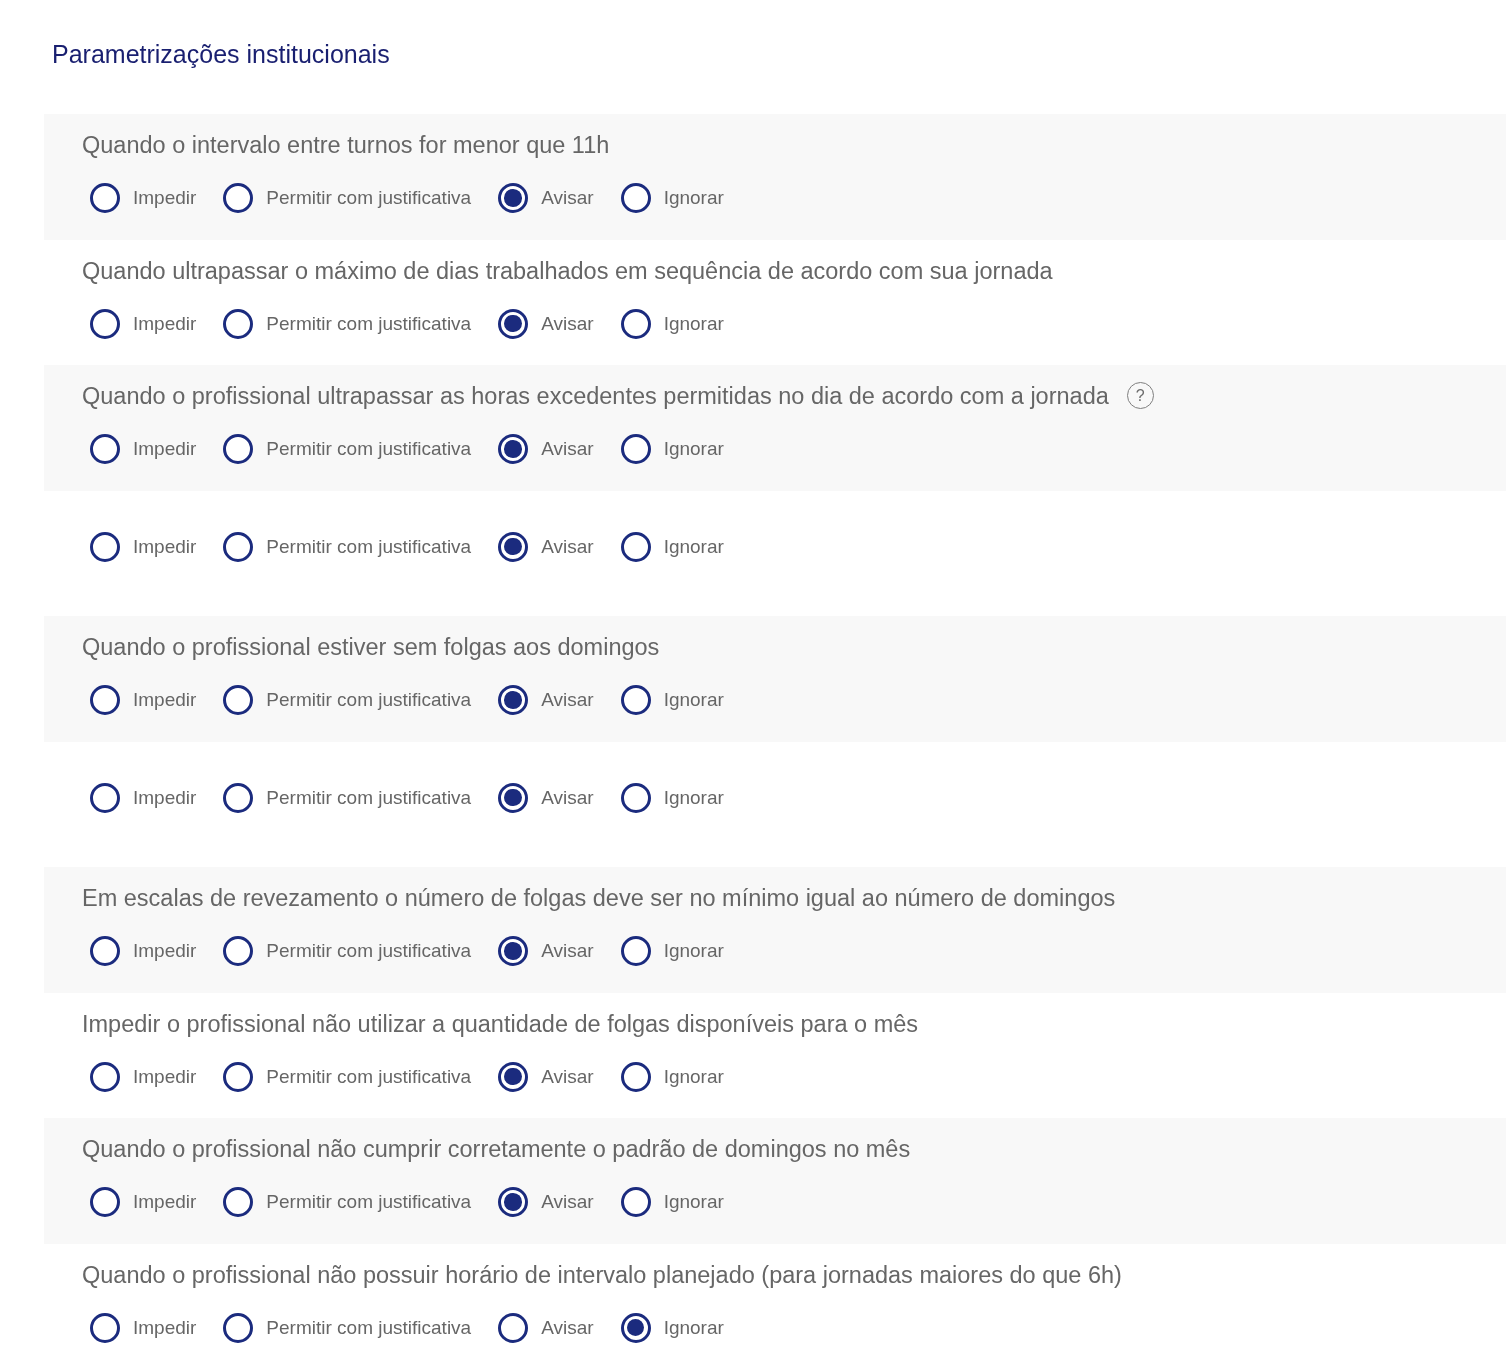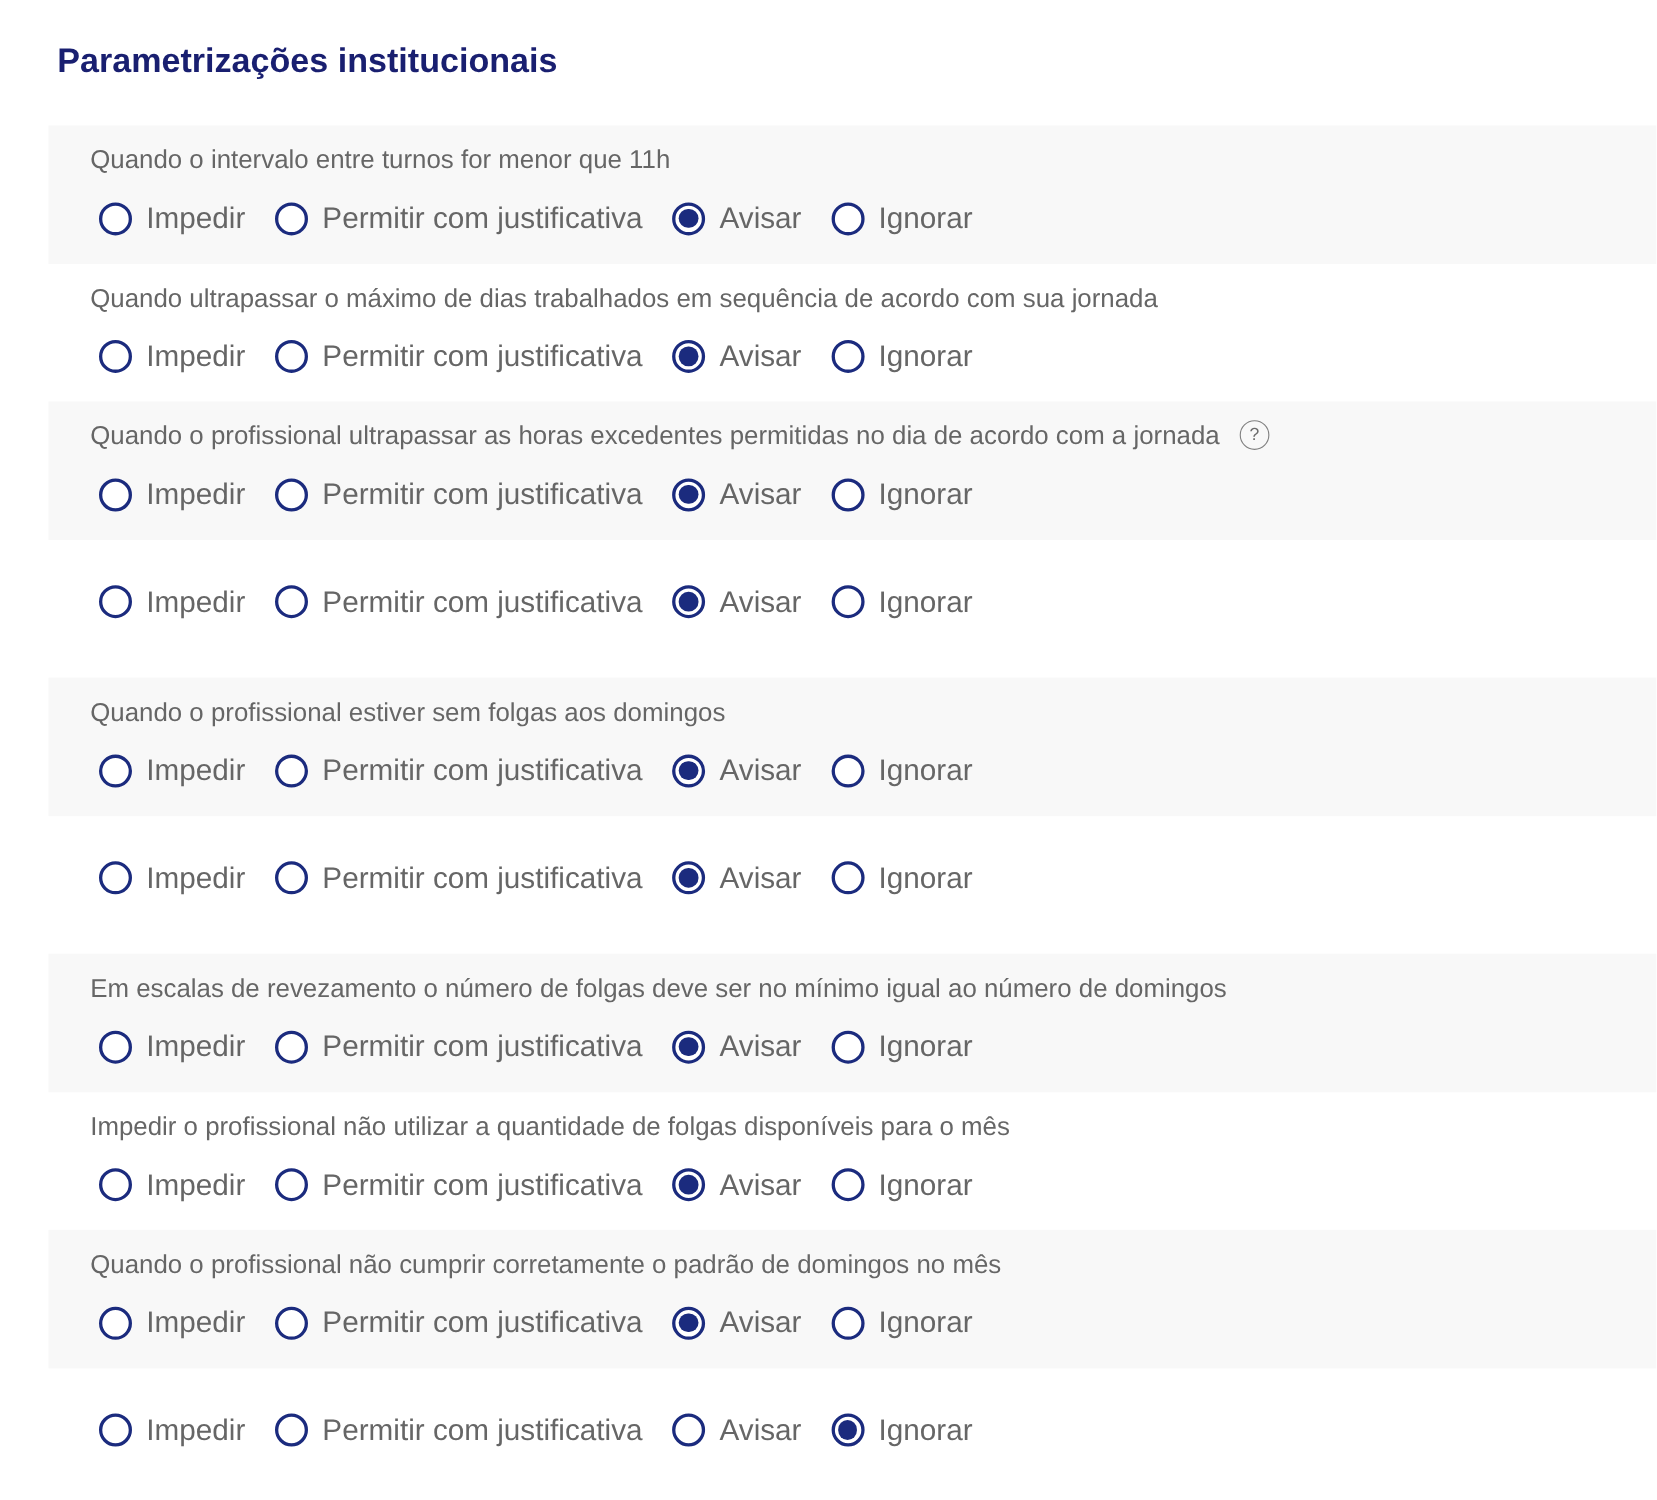--- a/index.html
+++ b/index.html
@@ -6,22 +6,22 @@
   html, body { margin: 0; padding: 0; }
   body {
     width: 1506px;
     height: 1364px;
     background: #ffffff;
     overflow: hidden;
     font-family: "Liberation Sans", "DejaVu Sans", sans-serif;
   }
   .page-title {
     margin: 40px 0 0 52px;
-    font-size: 31px;
-    font-weight: 700;
+    font-size: 25px;
+    font-weight: 400;
     color: #191f70;
     line-height: 29px;
   }
   .rows {
     margin-top: 45px;
   }
   .row {
     margin-left: 44px;
     height: 125.5px;
     padding-top: 17px;
@@ -74,21 +74,21 @@
   }
   .option.checked .radio-circle::after {
     content: "";
     position: absolute;
     inset: 3.2px;
     border-radius: 50%;
     background: #1b2b7e;
   }
   .radio-label {
     margin-left: 13px;
-    font-size: 27px;
+    font-size: 19px;
     color: #666666;
     white-space: nowrap;
   }
 </style>
 </head>
 <body>
 
 <h1 class="page-title">Parametrizações institucionais</h1>
 
 <div class="rows">
@@ -305,20 +305,24 @@
           <span class="radio-label">Avisar</span>
         </label>
         <label class="option">
           <span class="radio-circle"></span>
           <span class="radio-label">Ignorar</span>
         </label>
       </div>
   </div>
 
   <div class="row">
+    <div class="question">
+      <span>Quando o profissional não possuir horário de intervalo planejado (para jornadas maiores do que 6h)</span>
+
+    </div>
     <div class="options">
         <label class="option">
           <span class="radio-circle"></span>
           <span class="radio-label">Impedir</span>
         </label>
         <label class="option">
           <span class="radio-circle"></span>
           <span class="radio-label">Permitir com justificativa</span>
         </label>
         <label class="option">

